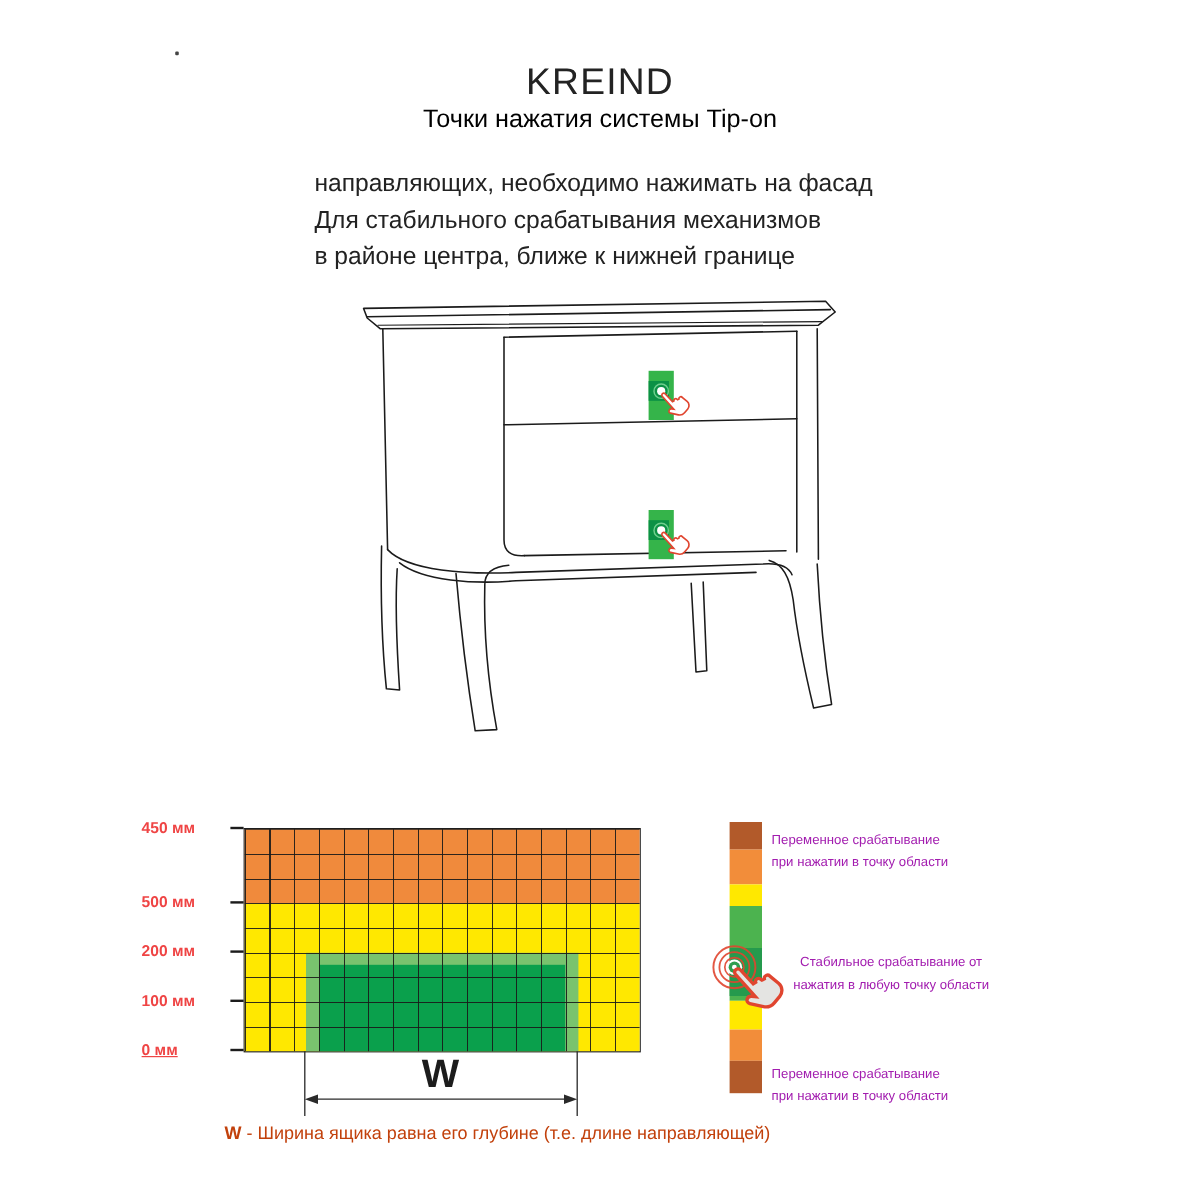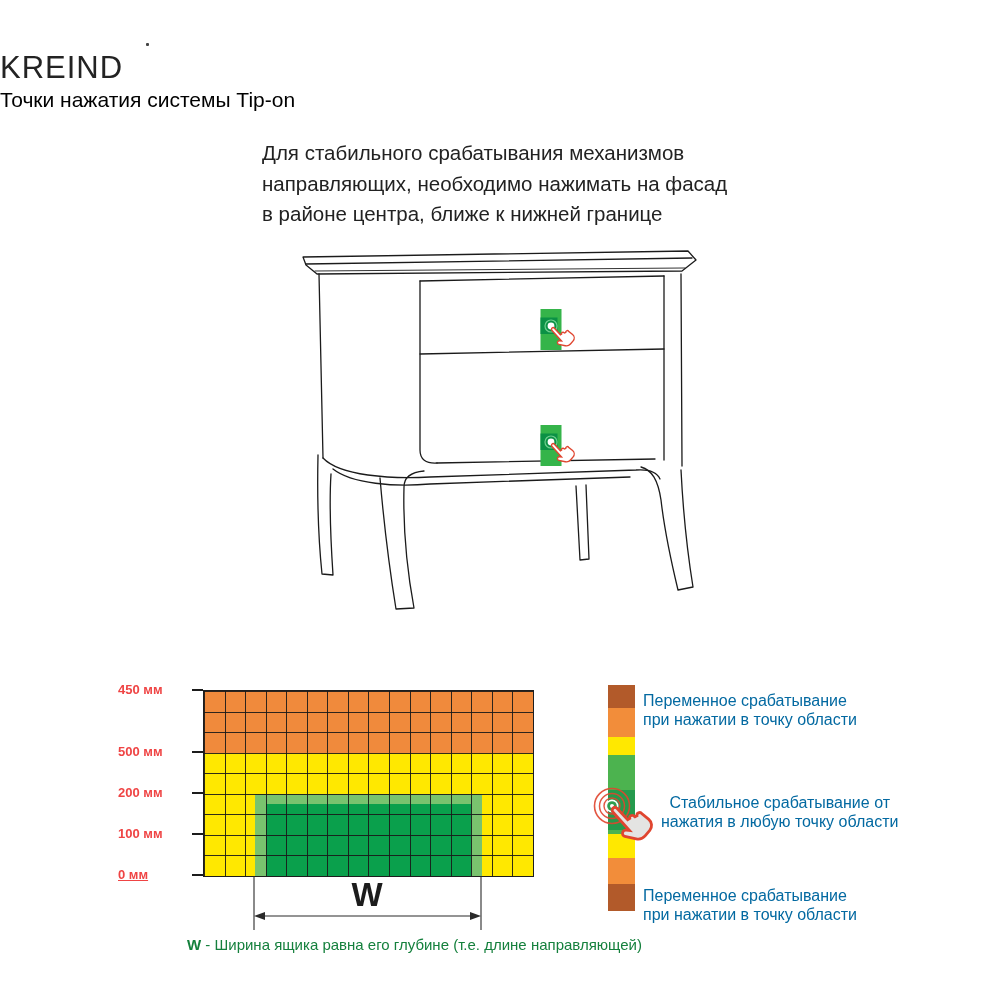--- a/index.html
+++ b/index.html
@@ -2,21 +2,21 @@
 <html><head>
 <meta charset="utf-8">
 <style>
   html,body{margin:0;padding:0;}
   body{
     width:1000px;height:1000px;position:relative;background:#ffffff;
     font-family:"Liberation Sans","DejaVu Sans",sans-serif;color:#1f1f1f;
     overflow:hidden;
   }
   .abs{position:absolute;}
-  .center-text{left:0;width:1000px;}
+  .center-text{left:0;width:1000px;text-align:center;}
   #brand{top:50px;font-size:31px;letter-spacing:1px;color:#232323;}
   #subtitle{top:88px;font-size:21px;color:#000000;}
   #intro{left:262px;top:138px;font-size:20.5px;line-height:30.5px;color:#222;width:500px;}
   #stray-dot{left:146px;top:43px;width:3px;height:3px;background:#444;border-radius:1px;}
 
   
   #grid{left:203px;top:690px;width:329px;height:185px;border:1px solid #1e1e1e;}
   #grid .layer{position:absolute;}
   #zone-orange{left:0;top:0;width:329px;height:62px;background:#f08a3c;}
   #zone-yellow{left:0;top:62px;width:329px;height:123px;background:#ffe800;}
@@ -24,49 +24,49 @@
   #zone-green-inner{left:62px;top:113px;width:205px;height:72px;background:#0aa04c;}
   #grid-lines{left:0;top:0;width:329px;height:185px;
     background-image:
       repeating-linear-gradient(to right, rgba(25,25,25,.9) 0 1px, transparent 1px 20.5625px),
       repeating-linear-gradient(to bottom, rgba(25,25,25,.9) 0 1px, transparent 1px 20.5556px);
   }
   .ytick{position:absolute;left:118px;width:72px;text-align:left;font-size:13px;font-weight:bold;color:#ef4444;}
   .ydash{position:absolute;left:192px;width:11px;height:2px;background:#1c1c1c;}
 
   #w-letter{left:337px;top:876px;width:60px;text-align:center;font-size:33px;font-weight:bold;color:#1c1c1c;}
-  #caption{left:187px;top:936px;font-size:15px;color:#15803d;}
+  #caption{left:187px;top:936px;font-size:15px;color:#c2410c;}
   #caption b{font-weight:bold;}
 
   
   #legend-bar{left:608px;top:685px;width:27px;height:226px;}
   #legend-bar .seg{width:27px;}
   .seg-brown{background:#b25a2a;}
   .seg-orange{background:#f28d3a;}
   .seg-yellow{background:#ffe800;}
   .seg-green{background:#4cb34f;}
   #legend-dark-patch{position:absolute;left:0;top:105px;width:27px;height:40px;background:#259a4d;}
-  .legend-text{position:absolute;font-size:16px;line-height:19px;color:#0369a1;}
+  .legend-text{position:absolute;font-size:11px;line-height:19px;color:#a21caf;}
   #legend-text-top{left:643px;top:691px;}
   #legend-text-middle{left:661px;top:793px;text-align:center;}
   #legend-text-bottom{left:643px;top:886px;}
 
   svg{position:absolute;overflow:visible;}
 </style>
 </head>
 <body>
 
 <div class="abs" id="stray-dot"></div>
 
 <div class="abs center-text" id="brand">KREIND</div>
 <div class="abs center-text" id="subtitle">Точки нажатия системы Tip-on</div>
 
 <div class="abs" id="intro">
+  <div>направляющих, необходимо нажимать на фасад</div>
   <div>Для стабильного срабатывания механизмов</div>
-  <div>направляющих, необходимо нажимать на фасад</div>
   <div>в районе центра, ближе к нижней границе</div>
 </div>
 
 <svg class="abs" style="left:295px;top:240px;" width="410" height="380" viewBox="295 240 410 380">
   <defs>
     <symbol id="tap-hand" overflow="visible">
       <path d="M8.6,1.6 C8.6,0.7 9.2,0.1 10,0.1 C10.8,0.1 11.4,0.7 11.4,1.6 L11.5,9.3 L12.7,9.5
                C12.9,9 13.5,8.7 14,8.8 C14.7,9 15.1,9.5 15.1,10.1 L15.2,10.6 L16.3,10.9
                C16.6,10.4 17.2,10.1 17.8,10.3 C18.5,10.5 18.9,11.1 18.8,11.7 L19.5,16.2
                C19.8,18.3 18.3,20.3 16.2,20.6 L12.6,21.1 C10.9,21.3 9.3,20.6 8.3,19.2

